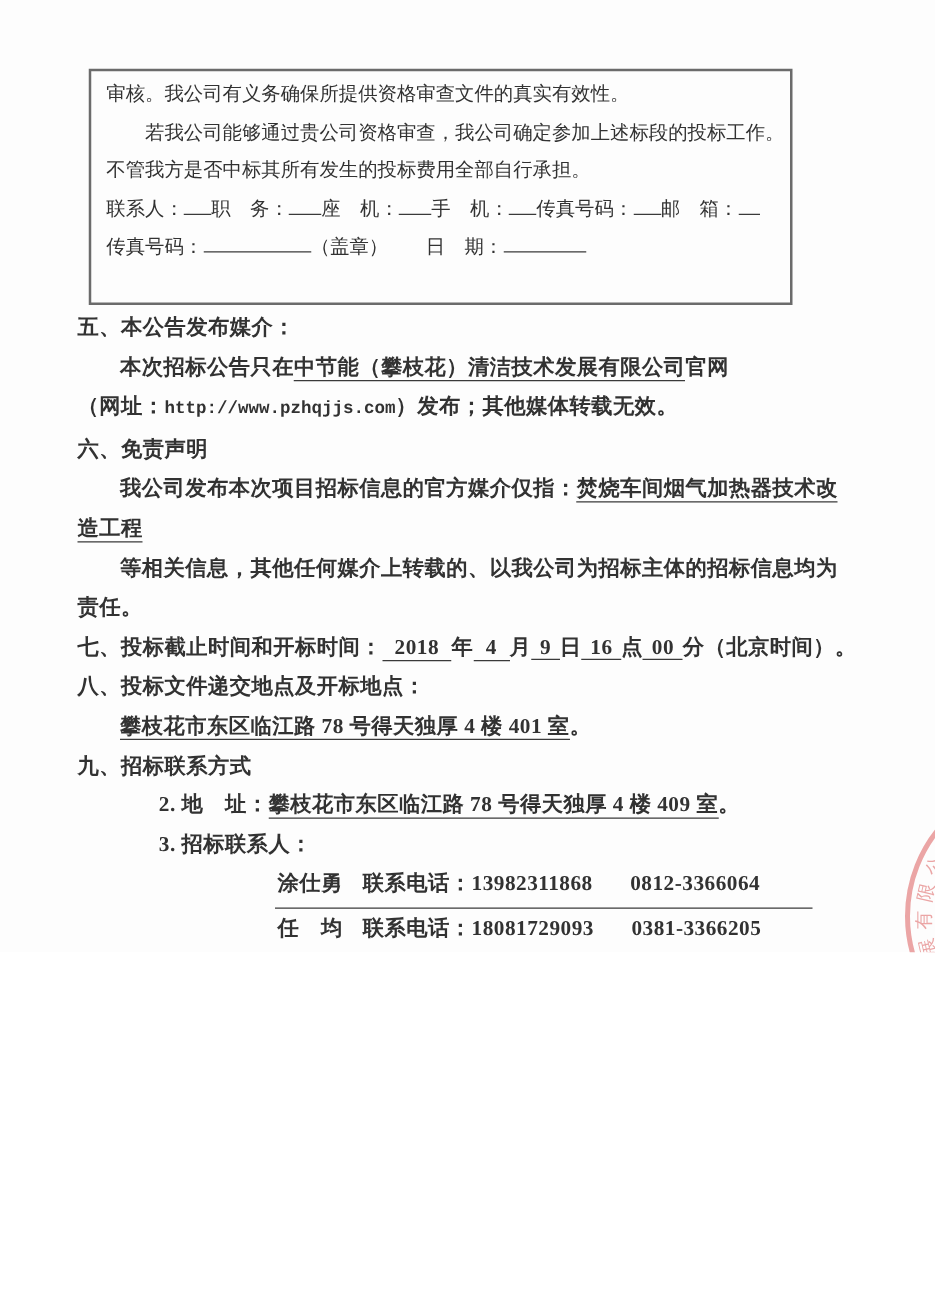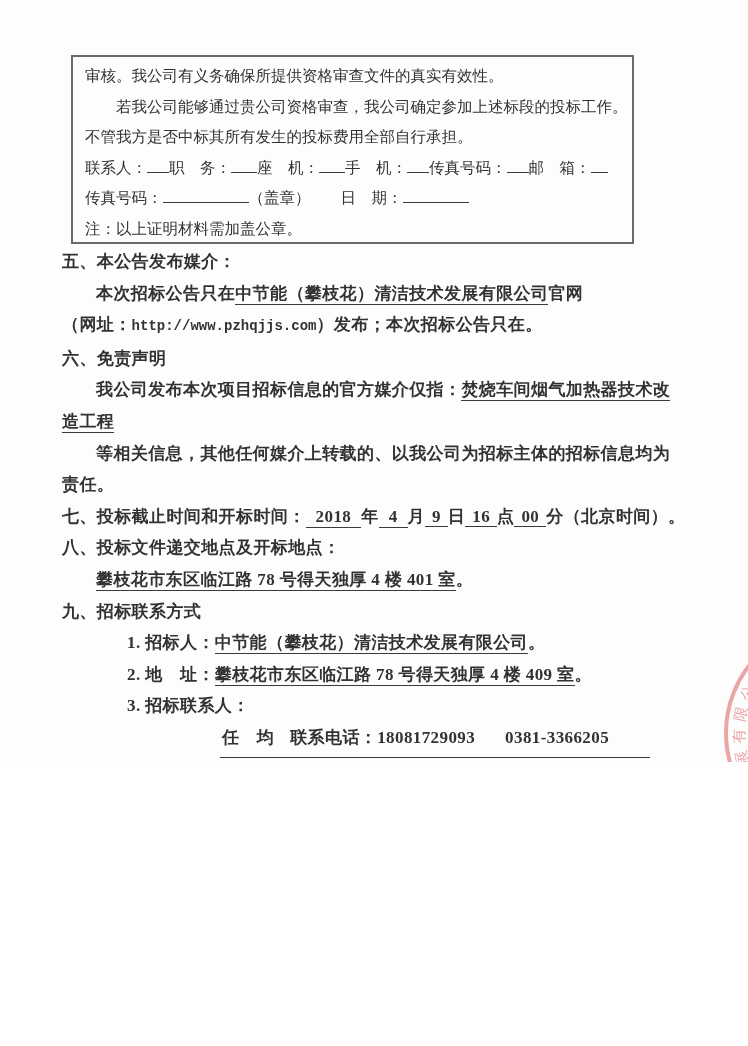--- a/index.html
+++ b/index.html
@@ -55,45 +55,46 @@
   <div class="notice-box">
     <div class="nb-line">审核。我公司有义务确保所提供资格审查文件的真实有效性。</div>
     <div class="nb-line indent2">若我公司能够通过贵公司资格审查，我公司确定参加上述标段的投标工作。</div>
     <div class="nb-line">不管我方是否中标其所有发生的投标费用全部自行承担。</div>
     <div class="nb-line">
       <span>联系人：</span><span class="blank" style="width:22px"></span><span>职　务：</span><span class="blank" style="width:26px"></span><span>座　机：</span><span class="blank" style="width:26px"></span><span>手　机：</span><span class="blank" style="width:22px"></span><span>传真号码：</span><span class="blank" style="width:22px"></span><span>邮　箱：</span><span class="blank" style="width:17px"></span>
     </div>
     <div class="nb-line">
       <span>传真号码：</span><span class="blank" style="width:86px"></span><span>（盖章）</span><span class="gap-m"></span><span>日　期：</span><span class="blank" style="width:66px"></span>
     </div>
-    <div class="nb-line">注：以上证明材料需加盖公章。</div>
   </div>
 
   <div class="body">
 
     <div class="bline">五、本公告发布媒介：</div>
     <div class="bline indent2"><span>本次招标公告只在</span><span class="ul">中节能（攀枝花）清洁技术发展有限公司</span><span>官网</span></div>
-    <div class="bline"><span>（网址：</span><span class="url">http://www.pzhqjjs.com</span><span>）发布；本次招标公告只在。</span></div>
+    <div class="bline"><span>（网址：</span><span class="url">http://www.pzhqjjs.com</span><span>）发布；其他媒体转载无效。</span></div>
 
     <div class="bline">六、免责声明</div>
     <div class="bline indent2"><span>我公司发布本次项目招标信息的官方媒介仅指：</span><span class="ul">焚烧车间烟气加热器技术改</span></div>
     <div class="bline"><span class="ul">造工程</span></div>
     <div class="bline indent2">等相关信息，其他任何媒介上转载的、以我公司为招标主体的招标信息均为</div>
     <div class="bline">责任。</div>
 
     <div class="bline"><span>七、投标截止时间和开标时间：</span><span class="num-ul">2018</span><span>年</span><span class="num-ul">4</span><span>月</span><span class="num-ul" style="padding:0 7px">9</span><span>日</span><span class="num-ul" style="padding:0 7px">16</span><span>点</span><span class="num-ul" style="padding:0 7px">00</span><span>分</span><span>（北京时间）。</span></div>
 
     <div class="bline">八、投标文件递交地点及开标地点：</div>
     <div class="bline indent2"><span class="ul">攀枝花市东区临江路 78 号得天独厚 4 楼 401 室</span><span>。</span></div>
 
     <div class="bline">九、招标联系方式</div>
-    <div class="bline ind-item"><span>1. 招标人：</span><span class="ul">中节能（攀枝花）清洁技术发展有限公司</span><span>。</span></div>
     <div class="bline ind-item"><span>2. 地　址：</span><span class="ul">攀枝花市东区临江路 78 号得天独厚 4 楼 409 室</span><span>。</span></div>
     <div class="bline ind-item">3. 招标联系人：</div>
 
+    <div class="bline ind-contact">
+      <span class="contact-underline"><span>涂仕勇</span><span class="gap-s"></span><span>联系电话：</span><span>13982311868</span><span class="gap-m"></span><span>0812-3366064</span></span>
+    </div>
     <div class="bline ind-contact">
       <span class="contact-underline"><span>任　均</span><span class="gap-s"></span><span>联系电话：</span><span>18081729093</span><span class="gap-m"></span><span>0381-3366205</span></span>
     </div>
   </div>
 
   <div class="signature">
     <div class="sig-line">中节能（攀枝花）清洁技术发展有限公司</div>
     <div class="sig-line sig-date"><span class="d-ul">2018</span><span>年</span><span class="d-ul" style="padding:0 15px">3</span><span>月</span><span class="d-ul" style="padding:0 15px">30</span><span>日</span></div>
   </div>
 

